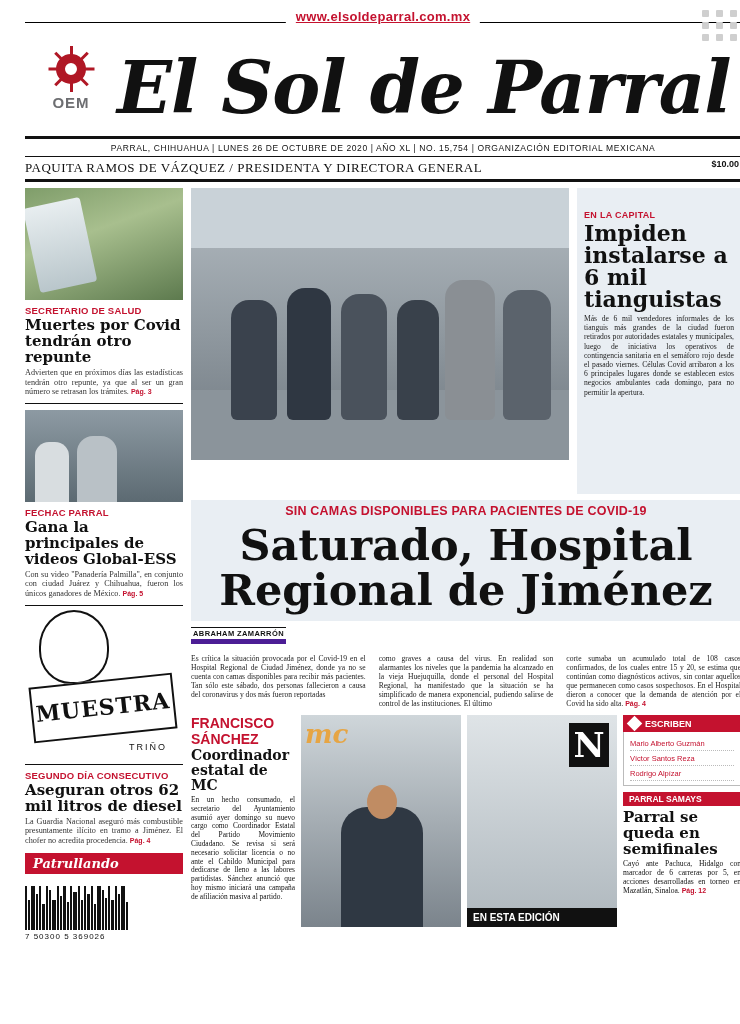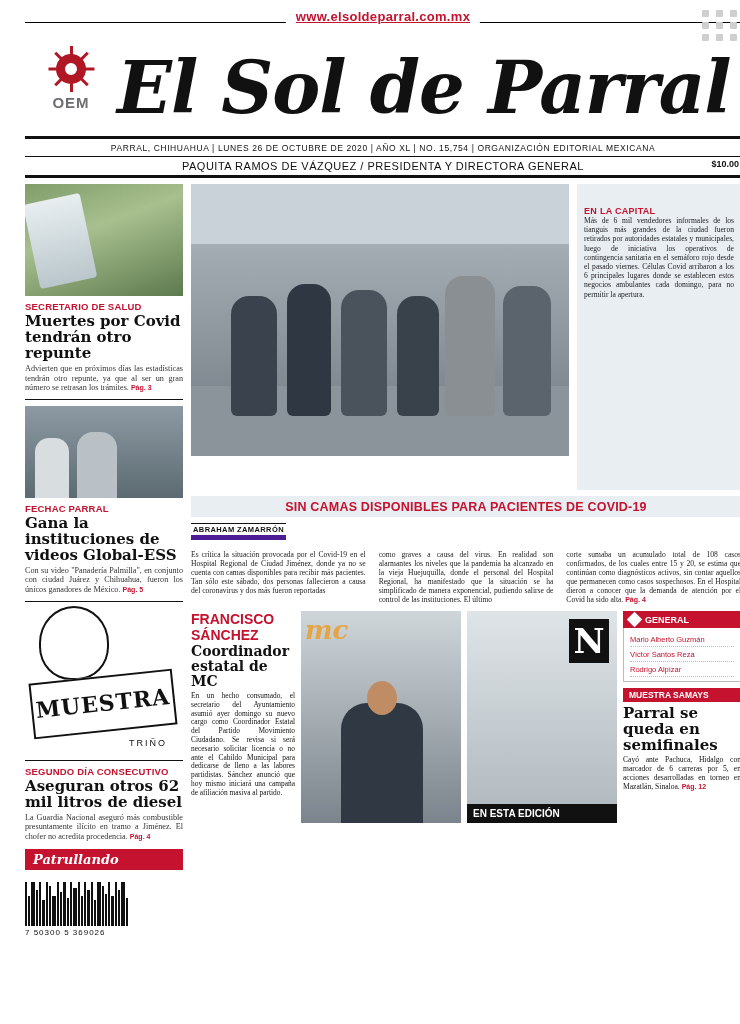--- a/index.html
+++ b/index.html
@@ -48,21 +48,21 @@
   }
 
   
   .rule-thick{height:3px;background:#111;margin:0 12px;}
   .rule-thin{height:1px;background:#111;margin:0 12px;}
   .dateline{
     text-align:center;font-family:"Liberation Sans", sans-serif;font-size:8.5px;
     letter-spacing:.6px;padding:4px 0 3px;color:#111;
   }
   .subline{position:relative;padding:3px 12px 3px;}
-  .subline .txt{text-align:center;font-family:Liberation Sans, sans-serif;font-size:11px;
+  .subline .txt{font-family:Liberation Serif, serif;font-size:13px;
      letter-spacing:.5px;color:#111;}
   .subline .price{position:absolute;right:14px;top:2px;font-family:"Liberation Sans", sans-serif;
      font-size:9px;font-weight:bold;}
 
   
   .content{position:relative;padding:6px 12px 0;}
   .cols{display:flex;gap:8px;}
   .leftcol{width:158px;flex:none;}
   .rightcol{flex:1;}
 
@@ -208,21 +208,21 @@
         <div class="kicker">SECRETARIO DE SALUD</div>
         <div class="lhead">Muertes por Covid tendrán otro repunte</div>
         <div class="ldeck">
           <span>Advierten que en próximos días las estadísticas tendrán otro repunte, ya que al ser un gran número se retrasan los trámites.</span>
           <span class="more">Pág. 3</span>
         </div>
         <div class="hr"></div>
 
         <div class="photo ph-group" style="margin-top:6px"></div>
         <div class="kicker">FECHAC PARRAL</div>
-        <div class="lhead">Gana la instituciones de videos Global-ESS</div>
+        <div class="lhead">Gana la principales de videos Global-ESS</div>
         <div class="ldeck">
           <span>Con su video "Panadería Palmilla", en conjunto con ciudad Juárez y Chihuahua, fueron los únicos ganadores de México.</span>
           <span class="more">Pág. 5</span>
         </div>
         <div class="hr"></div>
 
         <div class="cartoon">
           <div class="face"></div>
           <div class="band">
             <span>MUESTRA</span>
@@ -283,25 +283,30 @@
             <div class="ground"></div>
             <div class="p" style="left:40px;width:46px;height:120px;background:#3a424d"></div>
             <div class="p" style="left:96px;width:44px;height:132px;background:#2f3742"></div>
             <div class="p" style="left:150px;width:46px;height:126px;background:#4a525c"></div>
             <div class="p" style="left:206px;width:42px;height:120px;background:#39414b"></div>
             <div class="p" style="left:254px;width:50px;height:140px;background:#8a8f94"></div>
             <div class="p" style="left:312px;width:48px;height:130px;background:#5b636c"></div>
           </div>
           <div class="capital">
             <div class="k">EN LA CAPITAL</div>
+            <h2>Impiden instalarse a 6 mil tianguistas</h2>
             <p>Más de 6 mil vendedores informales de los tianguis más grandes de la ciudad fueron retirados por autoridades estatales y municipales, luego de iniciativa los operativos de contingencia sanitaria en el semáforo rojo desde el pasado viernes. Células Covid arribaron a los 6 principales lugares donde se establecen estos negocios ambulantes cada domingo, para no permitir la apertura.</p>
           </div>
         </div>
 
         <div class="bigkicker">SIN CAMAS DISPONIBLES PARA PACIENTES DE COVID-19</div>
+        <div class="bighead">
+          <div>Saturado, Hospital</div>
+          <div>Regional de Jiménez</div>
+        </div>
 
         <div class="byline">ABRAHAM ZAMARRÓN</div>
 
         <div class="body4">
           <div class="c">Es crítica la situación provocada por el Covid-19 en el Hospital Regional de Ciudad Jiménez, donde ya no se cuenta con camas disponibles para recibir más pacientes. Tan sólo este sábado, dos personas fallecieron a causa del coronavirus y dos más fueron reportadas</div>
           <div class="c">como graves a causa del virus. En realidad son alarmantes los niveles que la pandemia ha alcanzado en la vieja Huejuquilla, donde el personal del Hospital Regional, ha manifestado que la situación se ha simplificado de manera exponencial, pudiendo salirse de control de las instituciones. El último</div>
           <div class="c">
             <span>corte sumaba un acumulado total de 108 casos confirmados, de los cuales entre 15 y 20, se estima que continúan como diagnósticos activos, sin contar aquellos que permanecen como casos sospechosos. En el Hospital dieron a conocer que la demanda de atención por el Covid ha sido alta.</span>
             <span class="more">Pág. 4</span>
           </div>
@@ -322,28 +327,28 @@
 
           <div class="bphoto2">
             <div class="img"></div>
             <div class="N">N</div>
             <div class="cap">EN ESTA EDICIÓN</div>
           </div>
 
           <div class="bright">
             <div class="escriben">
               <span class="pen"></span>
-              <span>GENERAL</span>
+              <span>ESCRIBEN</span>
             </div>
             <div class="namelist">
               <div>Mario Alberto Guzmán</div>
               <div>Víctor Santos Reza</div>
               <div>Rodrigo Alpízar</div>
             </div>
-            <div class="beis">MUESTRA SAMAYS</div>
+            <div class="beis">PARRAL SAMAYS</div>
             <h3>Parral se queda en semifinales</h3>
             <p>
               <span>Cayó ante Pachuca, Hidalgo con marcador de 6 carreras por 5, en acciones desarrolladas en torneo en Mazatlán, Sinaloa.</span>
               <span class="more">Pág. 12</span>
             </p>
           </div>
         </div>
 
       </div>
     </div>

